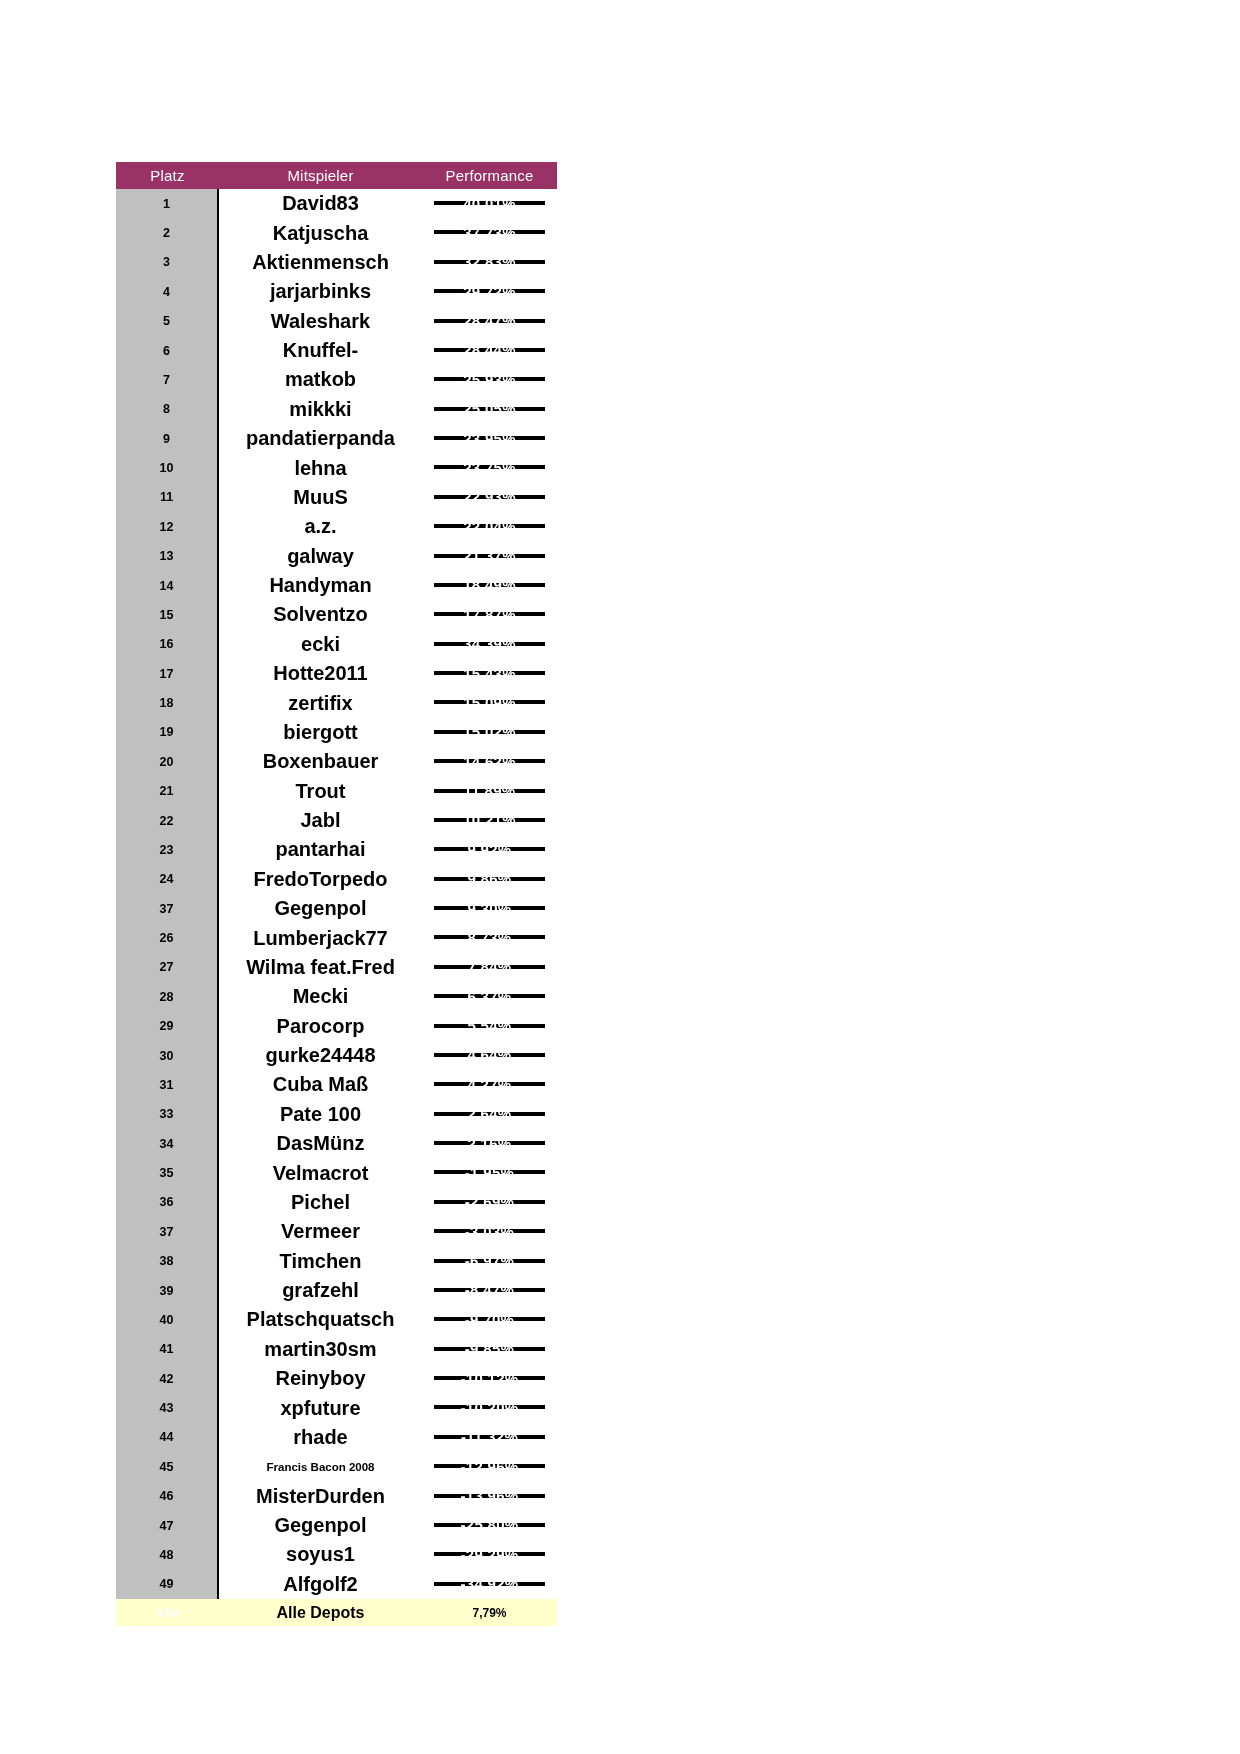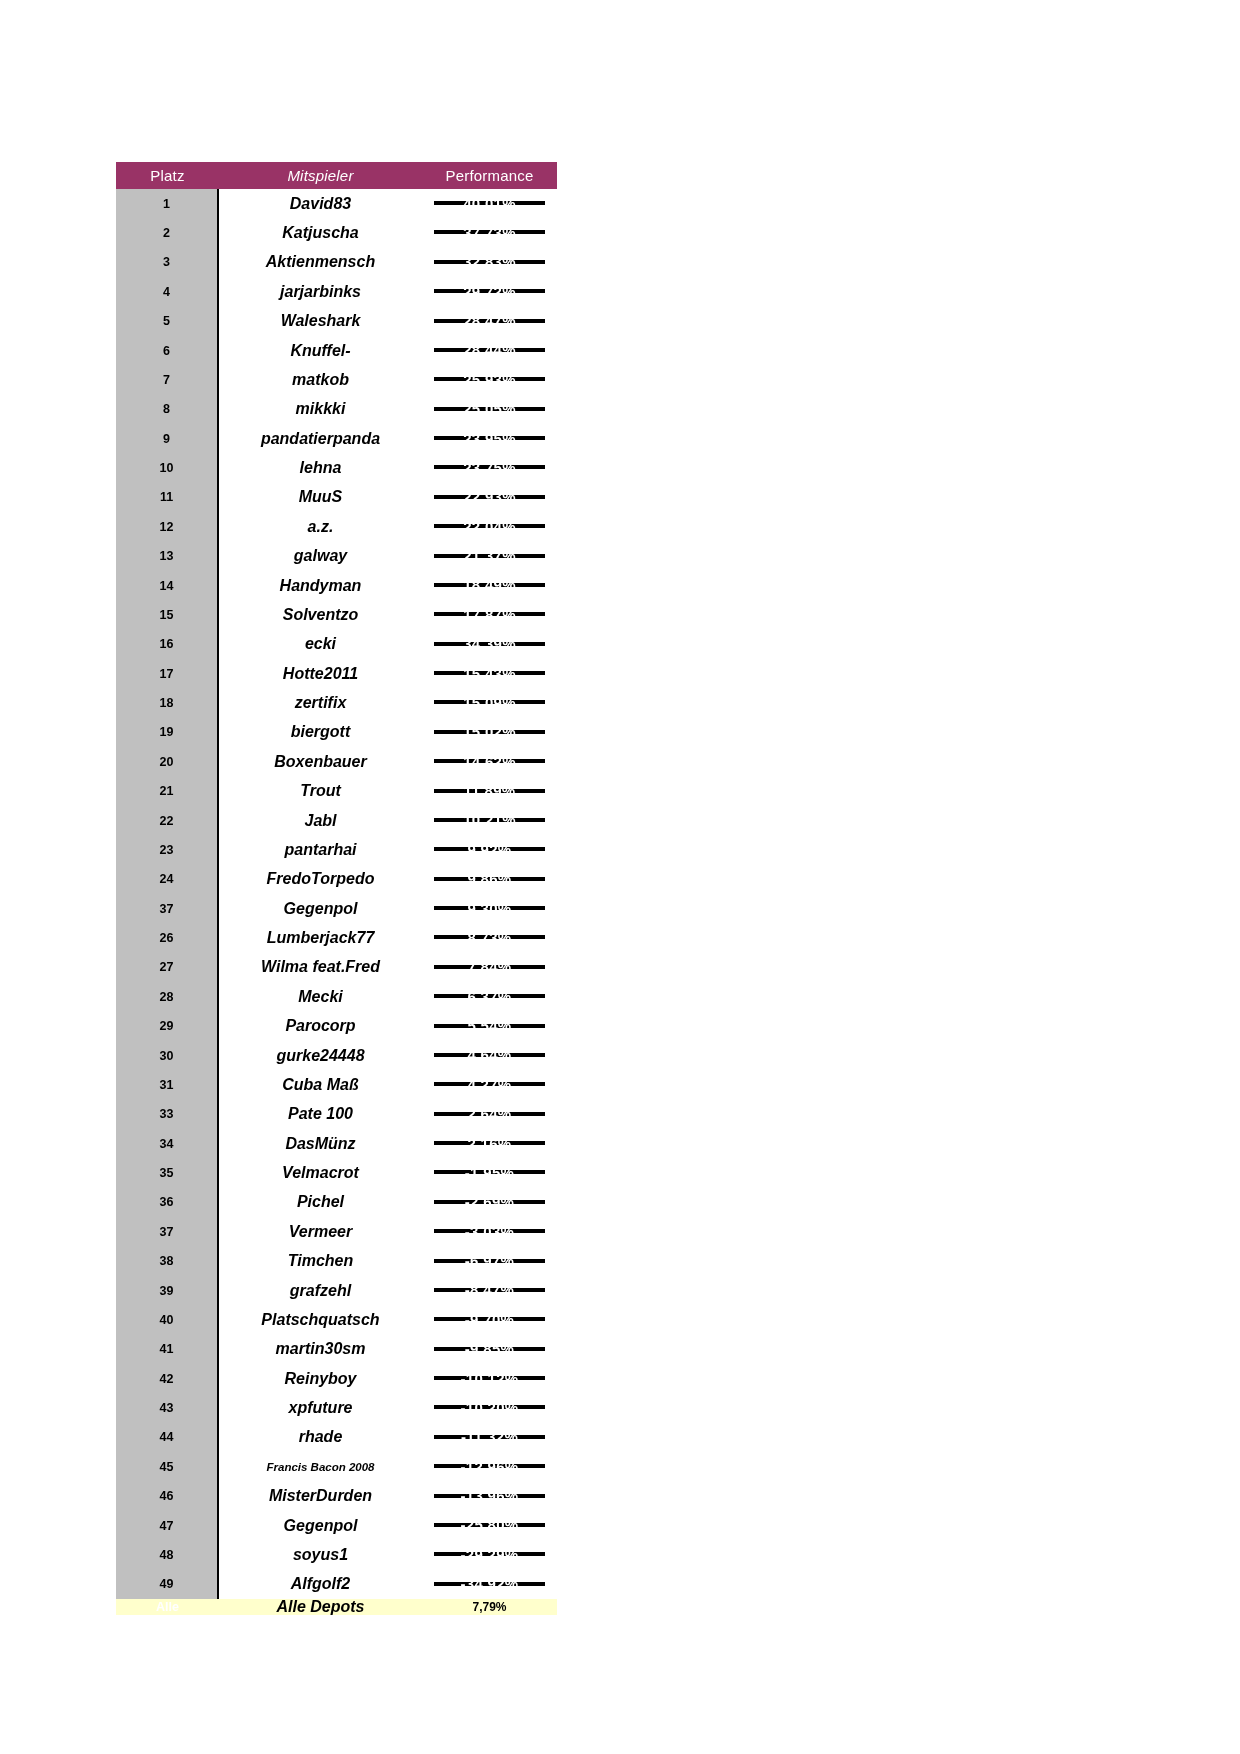--- a/index.html
+++ b/index.html
@@ -19,21 +19,21 @@
     background:#ffffff;
     font-family:"Liberation Sans", sans-serif;
     overflow:hidden;
   }
   .ranking-table{
     position:absolute;
     left:116px;top:162px;
     width:441px;
   }
   .col-platz{width:103px;flex:0 0 103px;}
-  .col-name{width:203px;flex:0 0 203px;font-style:italic;}
+  .col-name{width:203px;flex:0 0 203px;}
   .col-perf{width:135px;flex:0 0 135px;}
 
   .header-row{
     display:flex;
     height:27px;
     background:var(--header-bg);
     color:var(--header-text);
     font-size:15px;
     font-weight:normal;
   }
@@ -52,21 +52,21 @@
   .cell.rank{
     background:var(--rank-col-bg);
     border-right:2px solid var(--grid-line);
     font-weight:bold;
     font-size:12.5px;
     color:#000;
   }
   .cell.pname{
     background:#ffffff;
     font-weight:bold;
-    font-size:16px;
+    font-size:20px;
     color:#000;
     white-space:nowrap;
   }
   .cell.pname.small-name{font-size:11.5px;}
   .cell.perfwrap{
     display:block;
     padding:12px;
   }
   .perf-box{
     height:calc(100% - 2px);
@@ -75,21 +75,21 @@
     border:2px solid var(--grid-line);
     color:var(--perf-text);
     font-weight:bold;
     font-size:15px;
     display:flex;align-items:center;justify-content:center;
     letter-spacing:0.3px;
   }
 
   .footer-row{
     display:flex;
-    height:16px;
+    height:27px;
     background:var(--footer-bg);
   }
   .footer-row .fcell{
     display:flex;align-items:center;justify-content:center;
     font-weight:bold;
   }
   .footer-row .fcell.rank{color:#ffffff;font-size:12.5px;}
   .footer-row .fcell.pname{color:#000000;font-size:16px;}
   .footer-row .fcell.perf{color:#000000;font-size:12px;}
 </style>

